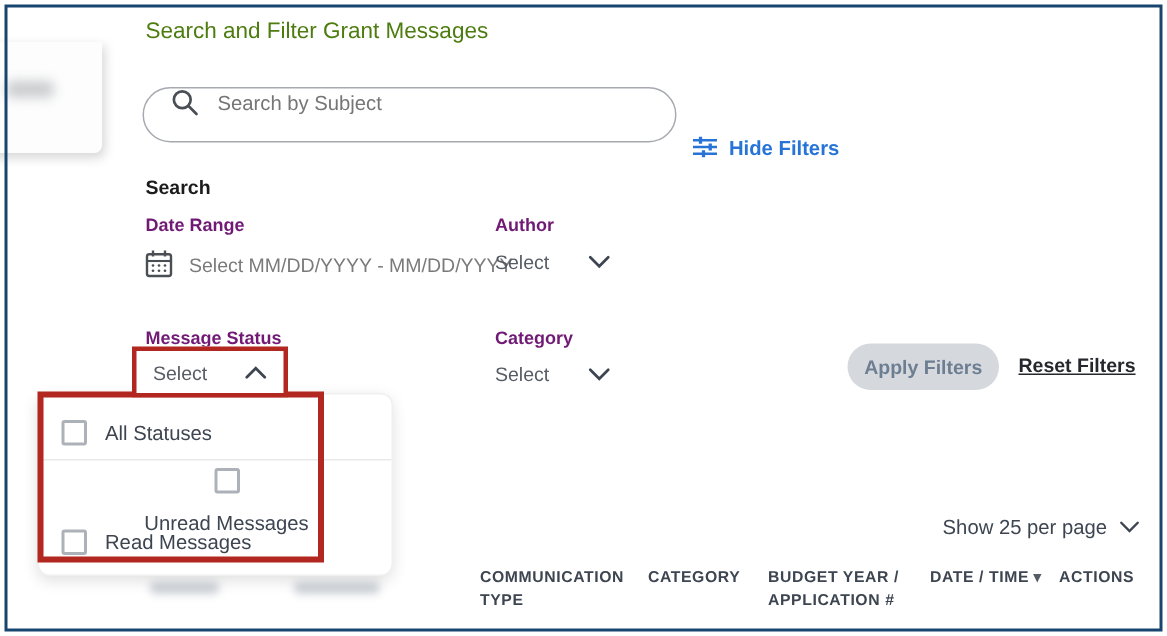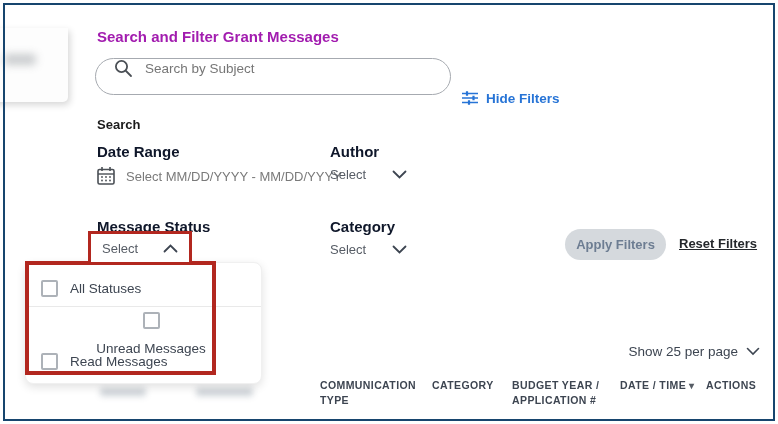--- a/index.html
+++ b/index.html
@@ -7,36 +7,36 @@
   .stage { position:relative; width:778px; height:424px; background:#fff; overflow:hidden; }
   .frame-border { position:absolute; inset:3px; border:2px solid #17456e; pointer-events:none; z-index:50; }
 
   
   .partial-card { position:absolute; left:-18px; top:28px; width:86px; height:74px;
     background:#fdfdfd; border-radius:0 0 5px 0;
     box-shadow:2px 3px 7px rgba(0,0,0,0.16); }
   .smudge { position:absolute; left:22px; top:26px; width:32px; height:11px;
     background:#8a8f94; opacity:.45; filter:blur(4px); border-radius:4px; }
 
-  .page-title { position:absolute; left:97px; top:28px; font-size:15px; font-weight:bold; color:#a21caf; }
+  .page-title { position:absolute; left:97px; top:12px; font-size:15px; font-weight:normal; color:#4d7c0f; }
 
   
   .search-pill { position:absolute; left:95px; top:58px; width:356px; height:37px;
     border:1px solid #a6aab0; border-radius:19px; background:#fff;
     display:flex; align-items:center; padding:0 14px 17px 18px; }
   .search-pill input { border:none; outline:none; flex:1; margin-left:12px;
     font-family:"Liberation Sans", sans-serif; font-size:13.5px; color:#3d4551; background:transparent; }
   .search-pill input::placeholder { color:#767676; }
 
   .hide-filters { position:absolute; left:461px; top:66px; display:flex; align-items:flex-end; gap:7px;
     color:#2774d6; font-size:13.5px; font-weight:bold; cursor:pointer; text-decoration:none;margin-top:24px; }
 
   .filters-label { position:absolute; left:97px; top:117px; font-size:13px; font-weight:600; color:#1b1b1b; }
 
-  .field-label { font-size:15px; font-weight:bold; color:#0f172a; }
+  .field-label { font-size:12px; font-weight:bold; color:#701a75; }
   .select-text { font-size:13px; color:#565c65; }
 
   .date-range-label { position:absolute; left:97px; top:143px; }
   .date-range-control { position:absolute; left:96px; top:166px; display:flex; align-items:center; gap:10px;
     font-size:13px; color:#7a7a7a; cursor:pointer; }
 
   .author-label { position:absolute; left:330px; top:143px; }
   .author-select { position:absolute; left:330px; top:167px; width:77px; display:flex;
     justify-content:space-between; align-items:center; cursor:pointer; }
 

